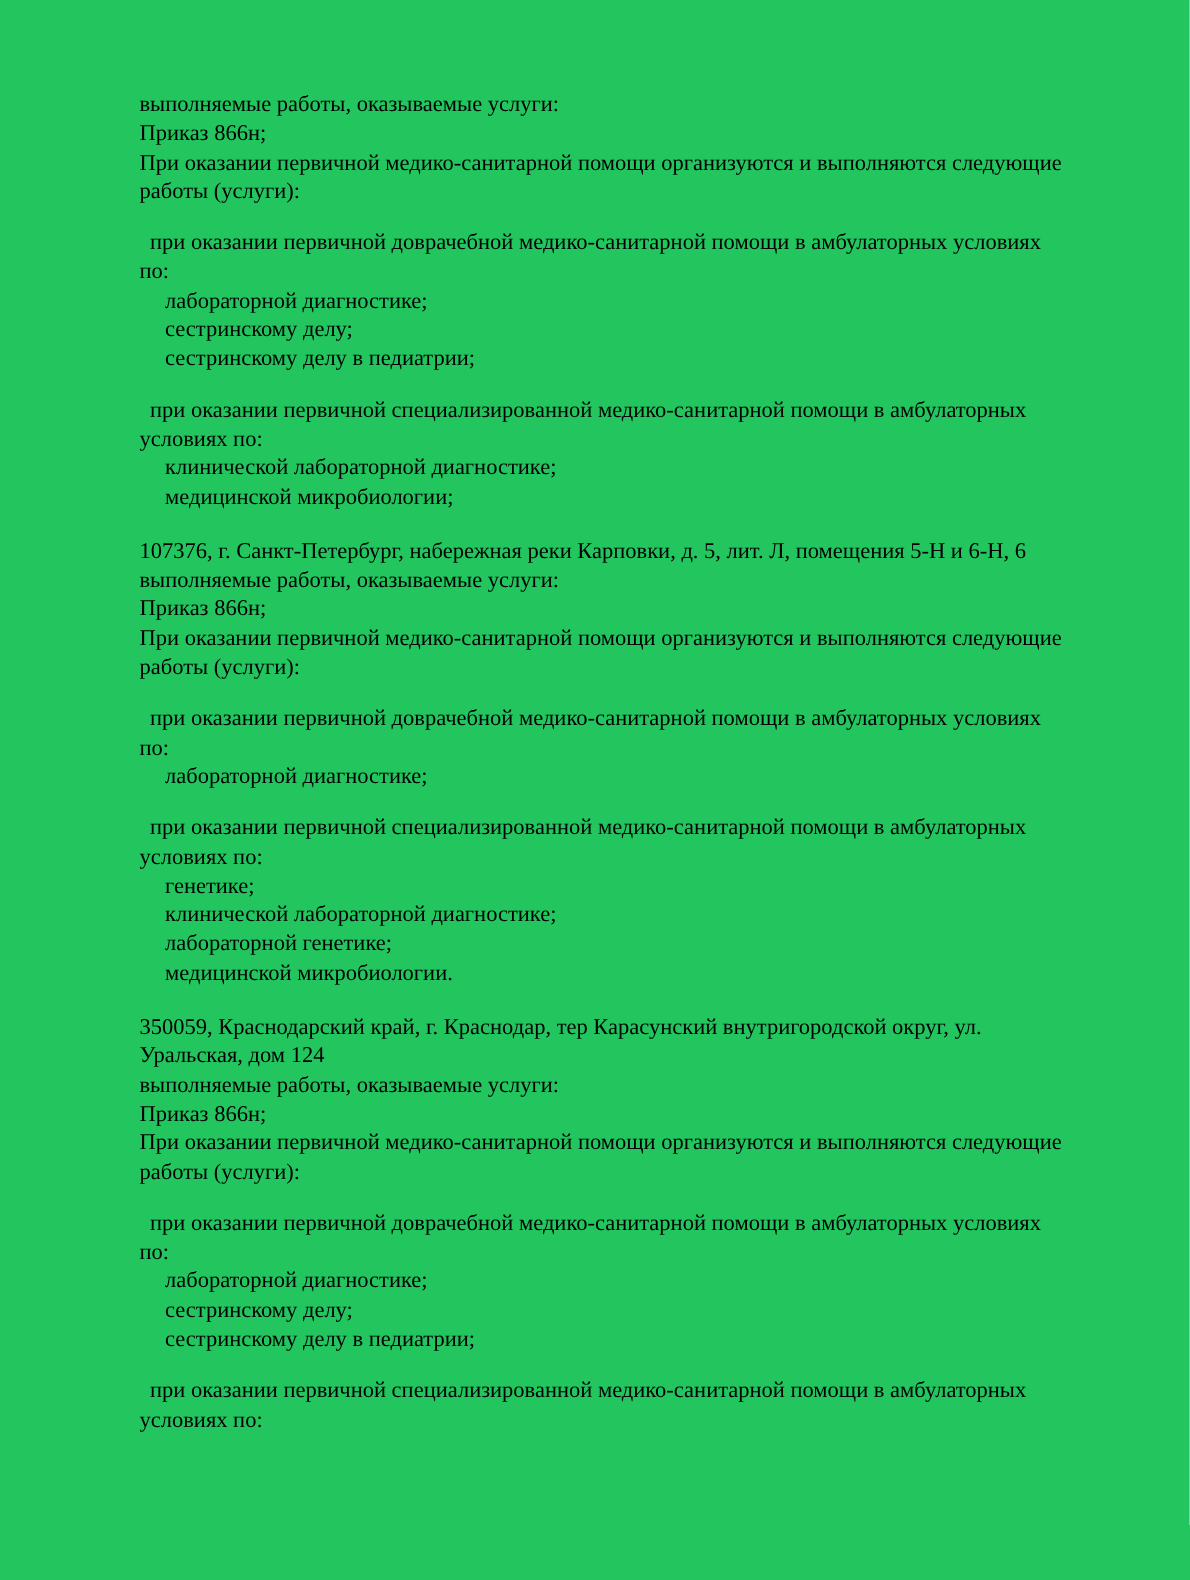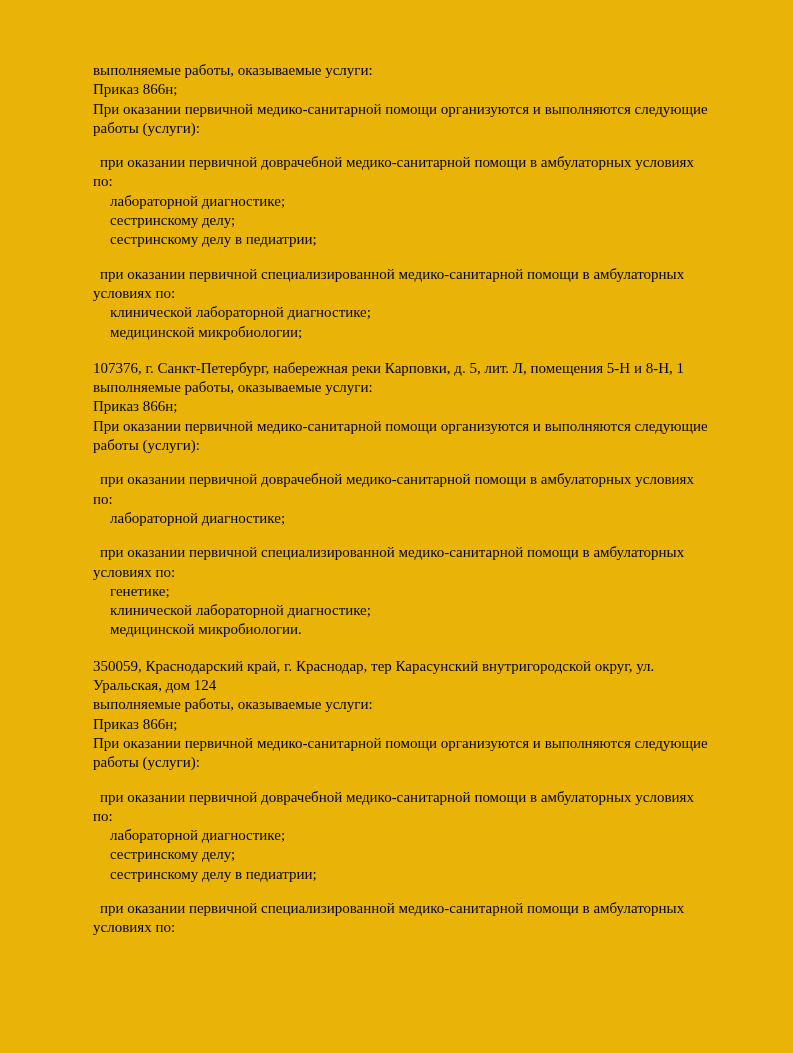--- a/index.html
+++ b/index.html
@@ -28,49 +28,50 @@
   .line {
     white-space: pre;
   }
   .ind0 { padding-left: 0; }
   .ind1 { padding-left: 7px; margin-top: 15px; }
   .ind2 { padding-left: 17px; }
 </style>
 </head>
 <body>
 
-<main class="page" style="background: #eab308; color: rgb(0, 0, 0);">
+<main class="page" style="background: #22c55e; color: rgb(0, 0, 0);">
     <div class="section">
       <div class="line ind0">выполняемые работы, оказываемые услуги:</div>
       <div class="line ind0">Приказ 866н;</div>
       <div class="line ind0">При оказании первичной медико-санитарной помощи организуются и выполняются следующие</div>
       <div class="line ind0">работы (услуги):</div>
       <div class="line ind1">при оказании первичной доврачебной медико-санитарной помощи в амбулаторных условиях</div>
       <div class="line ind0">по:</div>
       <div class="line ind2">лабораторной диагностике;</div>
       <div class="line ind2">сестринскому делу;</div>
       <div class="line ind2">сестринскому делу в педиатрии;</div>
       <div class="line ind1">при оказании первичной специализированной медико-санитарной помощи в амбулаторных</div>
       <div class="line ind0">условиях по:</div>
       <div class="line ind2">клинической лабораторной диагностике;</div>
       <div class="line ind2">медицинской микробиологии;</div>
     </div>
     <div class="section">
-      <div class="line ind0">107376, г. Санкт-Петербург, набережная реки Карповки, д. 5, лит. Л, помещения 5-Н и 8-Н, 1</div>
+      <div class="line ind0">107376, г. Санкт-Петербург, набережная реки Карповки, д. 5, лит. Л, помещения 5-Н и 6-Н, 6</div>
       <div class="line ind0">выполняемые работы, оказываемые услуги:</div>
       <div class="line ind0">Приказ 866н;</div>
       <div class="line ind0">При оказании первичной медико-санитарной помощи организуются и выполняются следующие</div>
       <div class="line ind0">работы (услуги):</div>
       <div class="line ind1">при оказании первичной доврачебной медико-санитарной помощи в амбулаторных условиях</div>
       <div class="line ind0">по:</div>
       <div class="line ind2">лабораторной диагностике;</div>
       <div class="line ind1">при оказании первичной специализированной медико-санитарной помощи в амбулаторных</div>
       <div class="line ind0">условиях по:</div>
       <div class="line ind2">генетике;</div>
       <div class="line ind2">клинической лабораторной диагностике;</div>
+      <div class="line ind2">лабораторной генетике;</div>
       <div class="line ind2">медицинской микробиологии.</div>
     </div>
     <div class="section">
       <div class="line ind0">350059, Краснодарский край, г. Краснодар, тер Карасунский внутригородской округ, ул.</div>
       <div class="line ind0">Уральская, дом 124</div>
       <div class="line ind0">выполняемые работы, оказываемые услуги:</div>
       <div class="line ind0">Приказ 866н;</div>
       <div class="line ind0">При оказании первичной медико-санитарной помощи организуются и выполняются следующие</div>
       <div class="line ind0">работы (услуги):</div>
       <div class="line ind1">при оказании первичной доврачебной медико-санитарной помощи в амбулаторных условиях</div>

